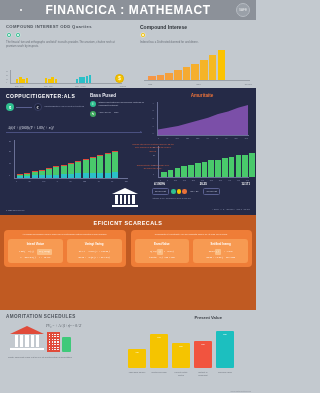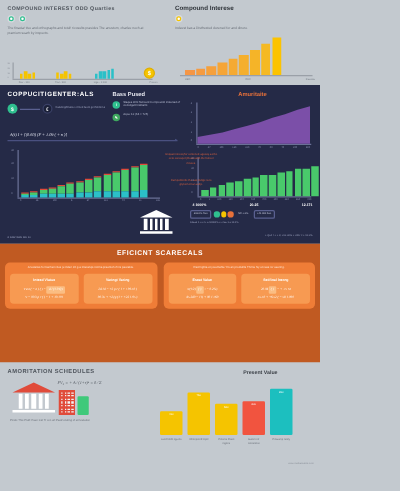--- a/index.html
+++ b/index.html
@@ -218,20 +218,27 @@
   .pv-lbls { position:absolute; bottom:1px; left:2px; display:flex; gap:4px; }
   .pv-lbls span { width:18px; font-size:2.1px; color:#6a7079; text-align:center; line-height:1.4; }
 
   .footer-url { position:absolute; right:5px; bottom:1.5px; font-size:2px; color:#8a9099; }
 </style>
 </head>
 <body>
 
 <div class="page">
 
+  <div class="header">
+    <div class="header-dot"></div>
+    <div class="header-title">FINANCICA : MATHEMACT</div>
+    <div class="header-badge">
+      <span>SAFE</span>
+    </div>
+  </div>
 
   <div class="top-sec">
 
     <div class="t-col-l">
       <div class="sec-head">COMPOUND INTEREST ODD Quarties</div>
       <div class="chip-row">
         <div class="chip">
             <i></i>
           </div>
         <div class="chip">

